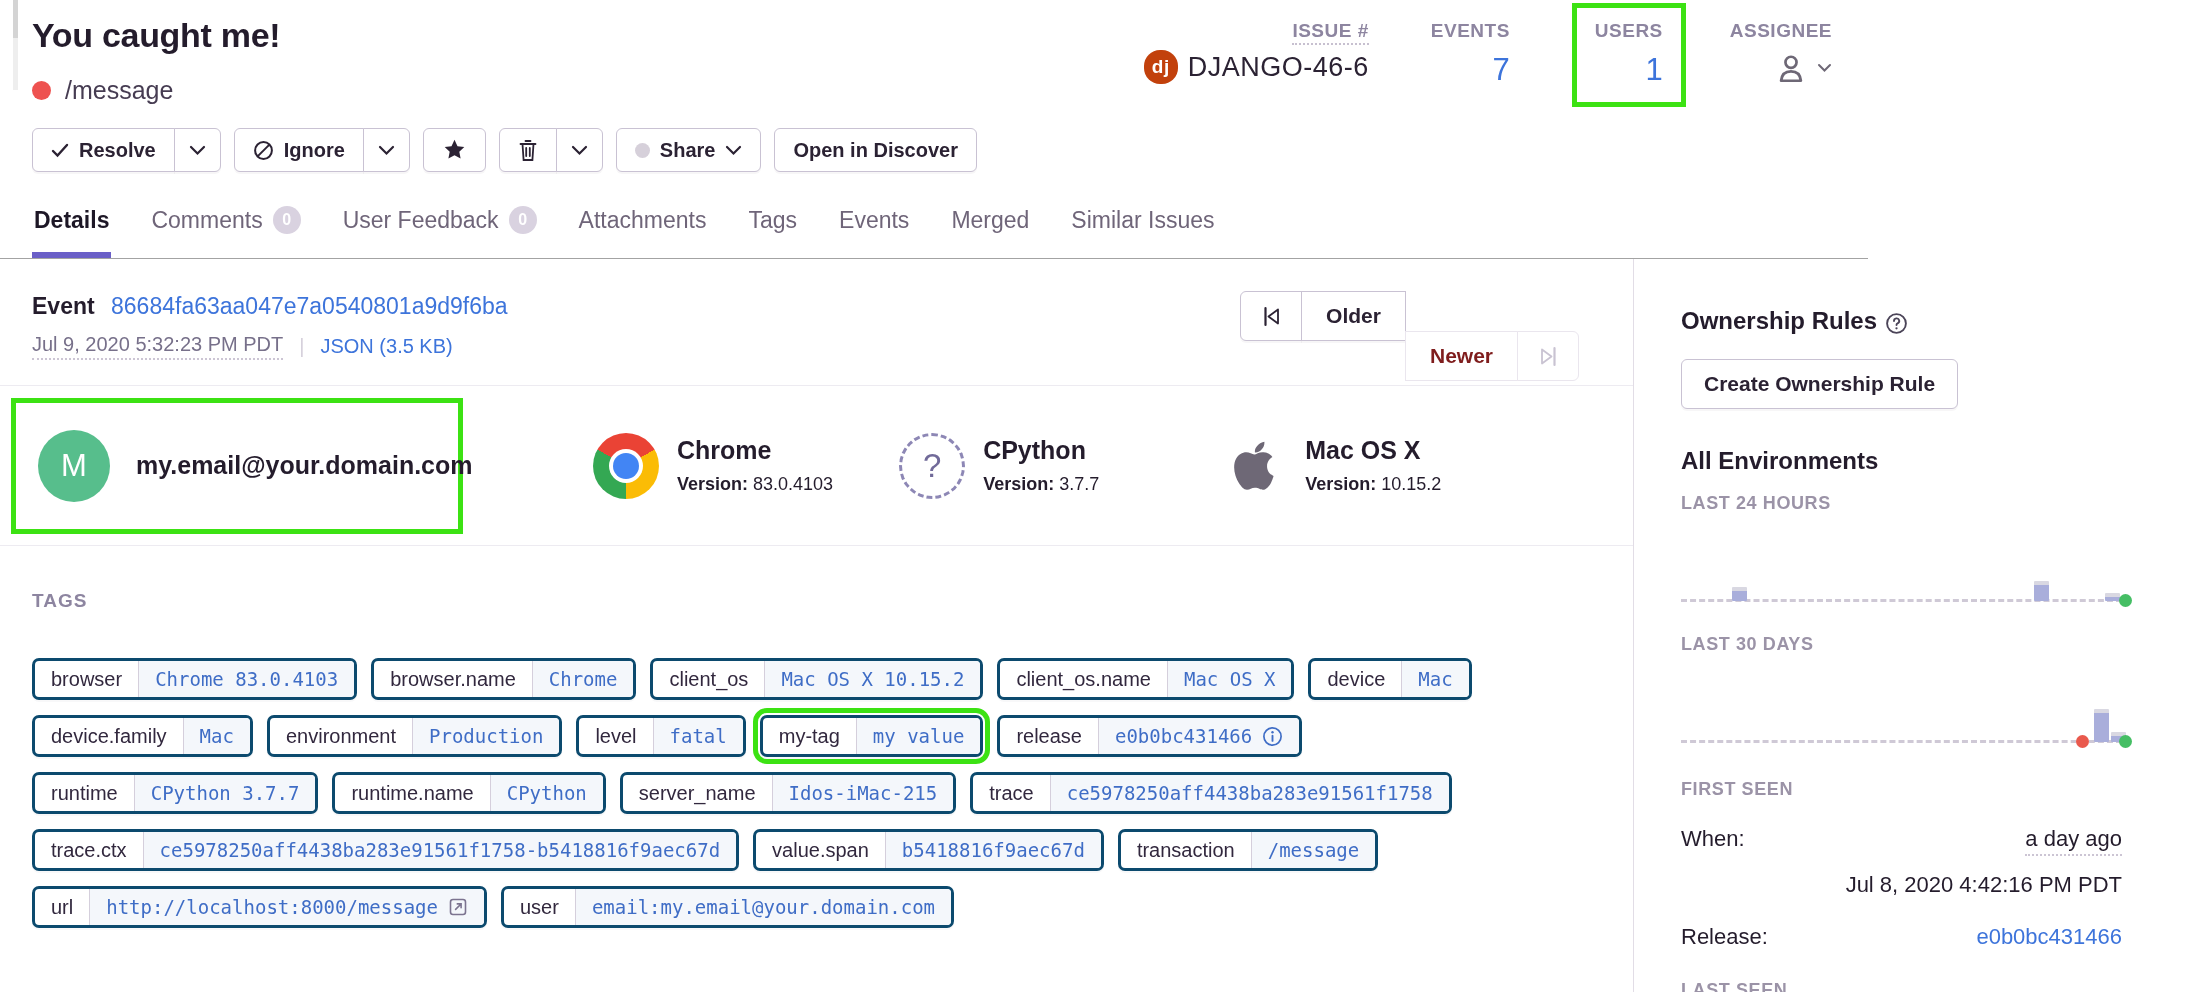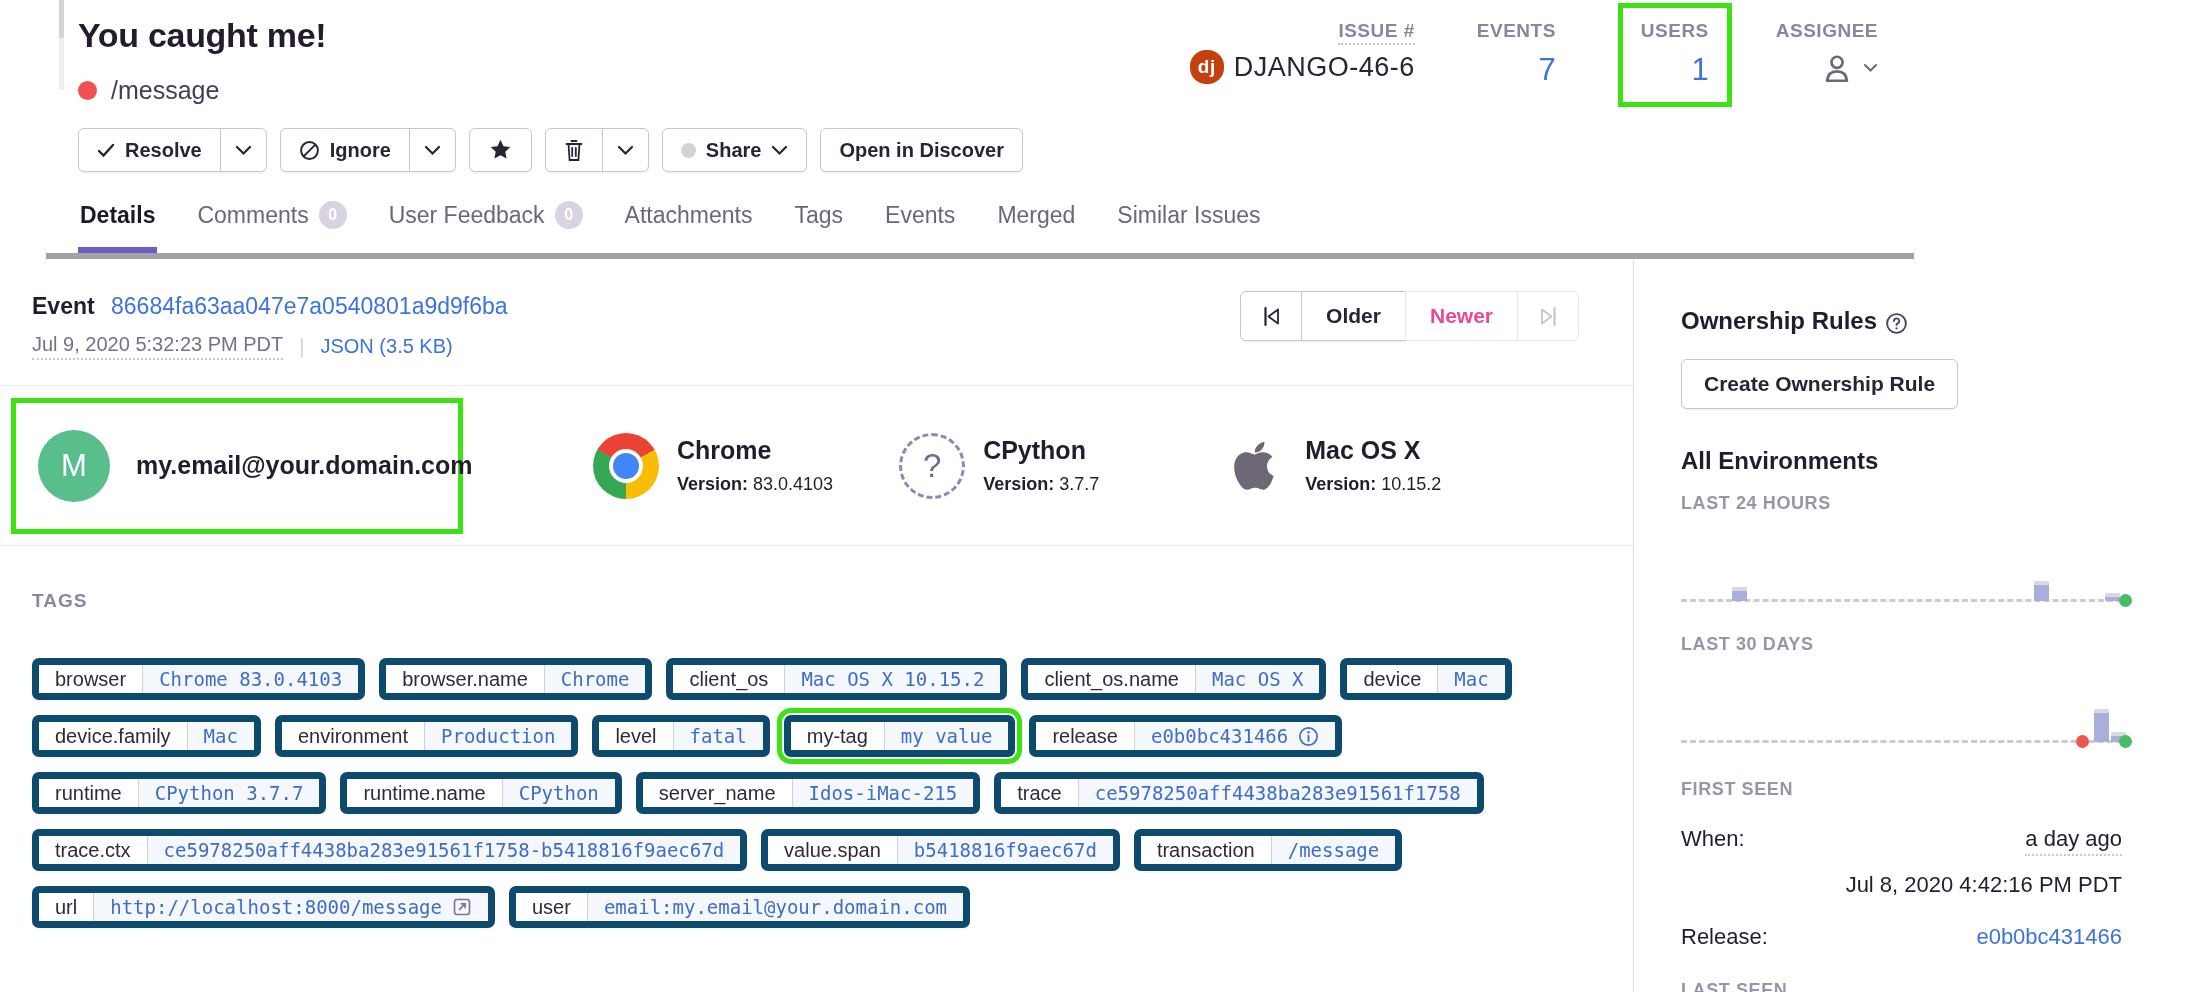--- a/index.html
+++ b/index.html
@@ -5,21 +5,21 @@
   * { margin:0; padding:0; box-sizing:border-box; }
   html,body { width:2188px; height:992px; }
   body {
     font-family:"Liberation Sans", sans-serif;
     color:#2b2233; background:#ffffff;
     position:relative; overflow:hidden;
   }
   svg { display:block; }
 
   
-  .top { position:absolute; left:0; top:0; width:1868px; height:259px; border-bottom:6px solid #a3a3a3; background:#fff;margin-left:46px; }
+  .top { position:absolute; left:0; top:0; width:1868px; height:259px; border-bottom:1px solid #a3a3a3; background:#fff; }
   .corner-artifact { position:absolute; left:13px; top:0; width:5px; height:38px; background:#d4d4d4; }
   .corner-artifact2 { position:absolute; left:13px; top:38px; width:5px; height:52px; background:#eeeeee; }
 
   .page-title { position:absolute; left:32px; top:16px; font-size:34px; font-weight:700; letter-spacing:-0.3px; color:#241c2c; }
   .culprit-row { position:absolute; left:32px; top:76px; display:flex; align-items:center; gap:14px; }
   .level-dot { width:19px; height:19px; border-radius:50%; background:#ee5250; }
   .culprit { font-size:25px; color:#463c52; }
 
   
   .toolbar { position:absolute; left:32px; top:128px; display:flex; align-items:stretch; gap:13px; }
@@ -68,21 +68,21 @@
 
   .pager { position:absolute; right:54px; top:32px; display:flex; }
   .pg-btn {
     height:50px; background:#fff; border:1px solid #c9c2d3; display:inline-flex; align-items:center; justify-content:center;
     font-family:inherit; font-size:21px; font-weight:700; color:#2b2233; padding:0 24px; margin-left:-1px; cursor:pointer;
     box-shadow:0 2px 0 rgba(45,35,60,0.04);
   }
   .pg-btn.icon { width:62px; padding:0; }
   .pg-btn:first-child { border-radius:6px 0 0 6px; margin-left:0; }
   .pg-btn:last-child { border-radius:0 6px 6px 0; }
-  .pg-btn.disabled { border-color:#eae6ee; color:#ec4899; box-shadow:none; cursor:default; }
+  .pg-btn.disabled { border-color:#eae6ee; color:#7f1d1d; box-shadow:none; cursor:default;margin-top:40px; }
 
   
   .context-row { height:160px; border-bottom:1px solid #edebf1; display:flex; align-items:center; padding-left:11px; }
   .ctx-card { display:flex; align-items:center; }
   .user-card { border:5px solid #3ce213; height:136px; width:452px; padding:0 22px; }
   .avatar { width:72px; height:72px; border-radius:50%; background:#57be8c; color:#fff; font-size:31px; display:flex; align-items:center; justify-content:center; margin-right:26px; flex:0 0 auto; }
   .user-email { font-size:25px; font-weight:700; color:#241c2c; }
   .ctx-icon { width:66px; height:66px; margin-right:18px; flex:0 0 auto; position:relative; }
   .ctx-title { font-size:25px; font-weight:700; color:#241c2c; }
   .ctx-version { margin-top:9px; font-size:18px; color:#241c2c; }
@@ -94,21 +94,21 @@
   .chrome-inner { position:absolute; left:50%; top:50%; width:34px; height:34px; transform:translate(-50%,-50%); border-radius:50%; background:#fff; }
   .chrome-blue { position:absolute; left:50%; top:50%; width:26px; height:26px; transform:translate(-50%,-50%); border-radius:50%; background:#4285f4; }
   .qmark-icon { border-radius:50%; border:3px dashed #8d87b5; color:#716a99; font-size:33px; display:flex; align-items:center; justify-content:center; }
   .apple-icon { color:#6e6876; display:flex; align-items:center; justify-content:center; }
 
   
   .tags-section { padding:44px 0 0 32px; }
   .tags-heading { font-size:19px; font-weight:700; letter-spacing:1px; color:#8d85a0; }
   .tag-rows { margin-top:46px; display:flex; flex-direction:column; gap:15px; }
   .tag-row { display:flex; flex-wrap:nowrap; gap:14px; }
-  .tag-pill { display:inline-flex; align-items:stretch; height:42px; border:7px solid #0c4a6e; border-radius:7px; background:#fff; overflow:hidden; box-shadow:0 2px 0 rgba(45,35,60,0.03); }
+  .tag-pill { display:inline-flex; align-items:stretch; height:42px; border:3px solid #0c4a6e; border-radius:7px; background:#fff; overflow:hidden; box-shadow:0 2px 0 rgba(45,35,60,0.03); }
   .tag-pill.highlighted { outline:5px solid #3ce213; outline-offset:2px; }
   .tag-key { display:flex; align-items:center; padding:0 16px; font-size:20px; color:#32283e; white-space:nowrap; }
   .tag-value { display:flex; align-items:center; gap:10px; padding:0 16px; background:#f4f7fb; border-left:1px solid #d5cfdc; font-family:"DejaVu Sans Mono", monospace; font-size:19px; color:#3f6dc6; text-decoration:none; white-space:nowrap; cursor:pointer; }
   .tag-icon { display:inline-flex; color:#3f6dc6; }
   .tag-icon.ext { color:#7c7490; }
 
   
   .sidebar { position:absolute; left:1635px; top:259px; right:0; bottom:0; padding:48px 66px 0 46px; background:#fff; }
   .sb-h2 { font-size:24px; font-weight:700; color:#241c2c; display:flex; align-items:flex-end; gap:8px; }
   .help-icon { color:#4b4458; }

